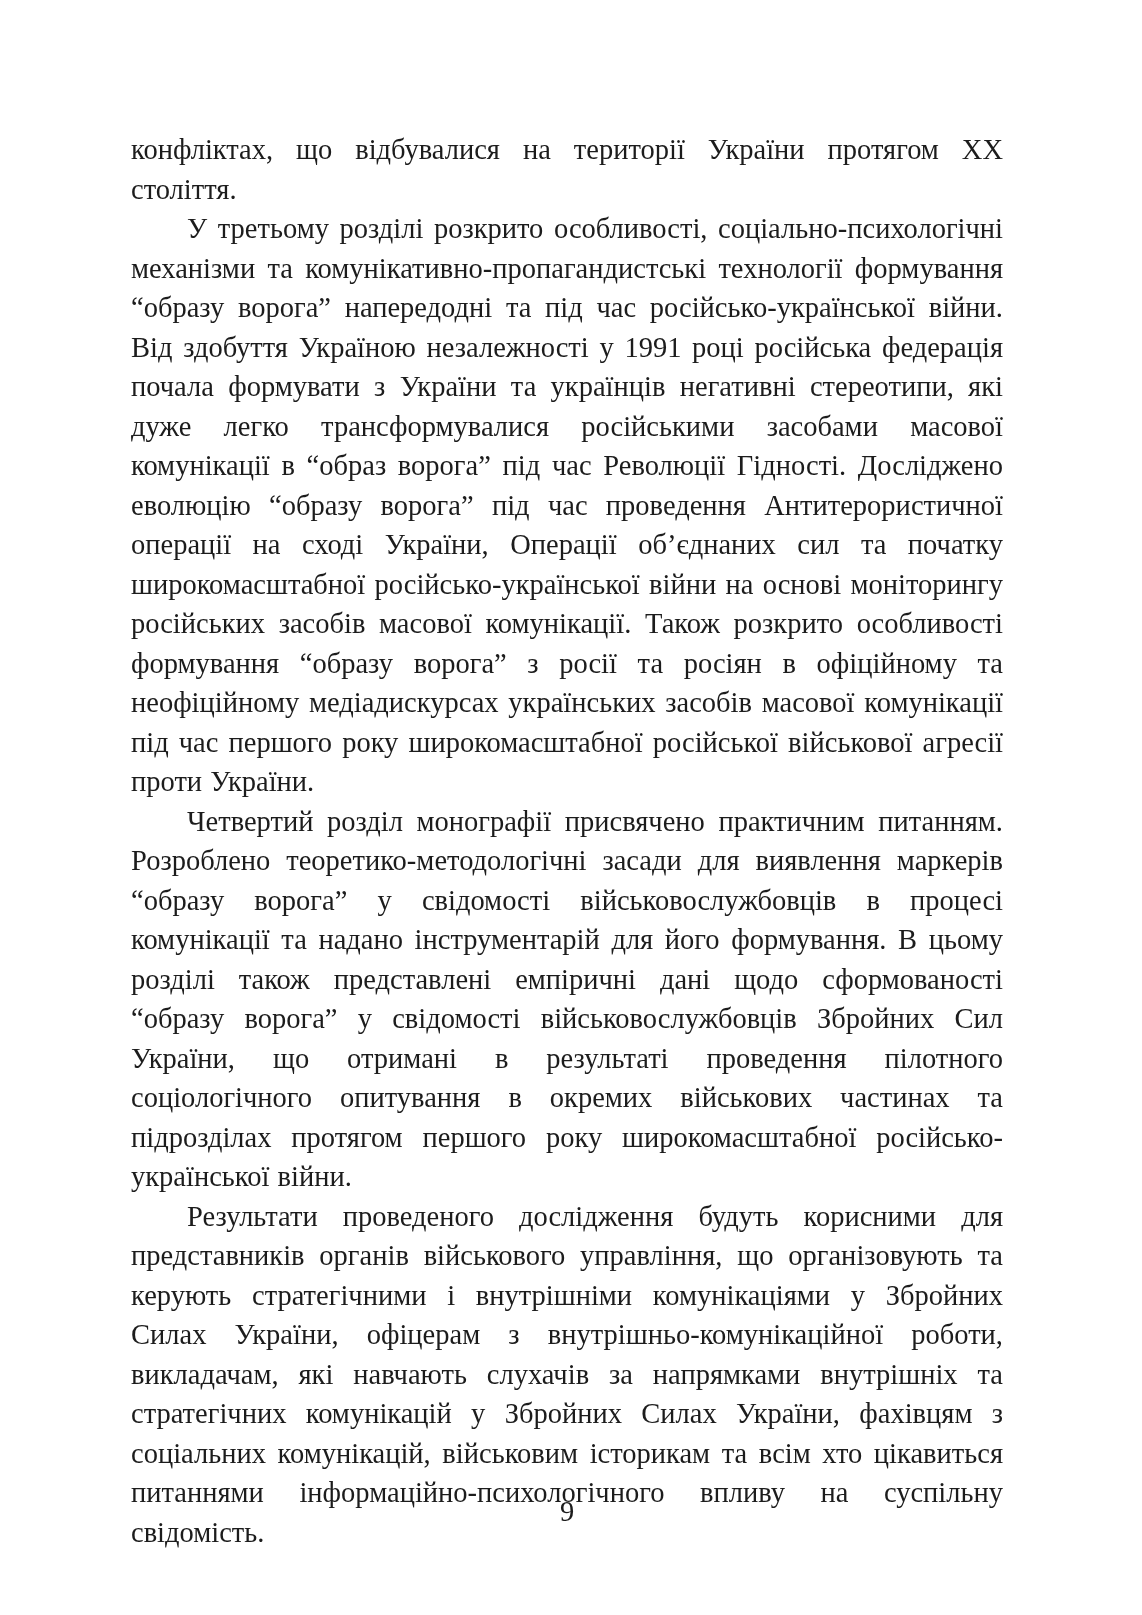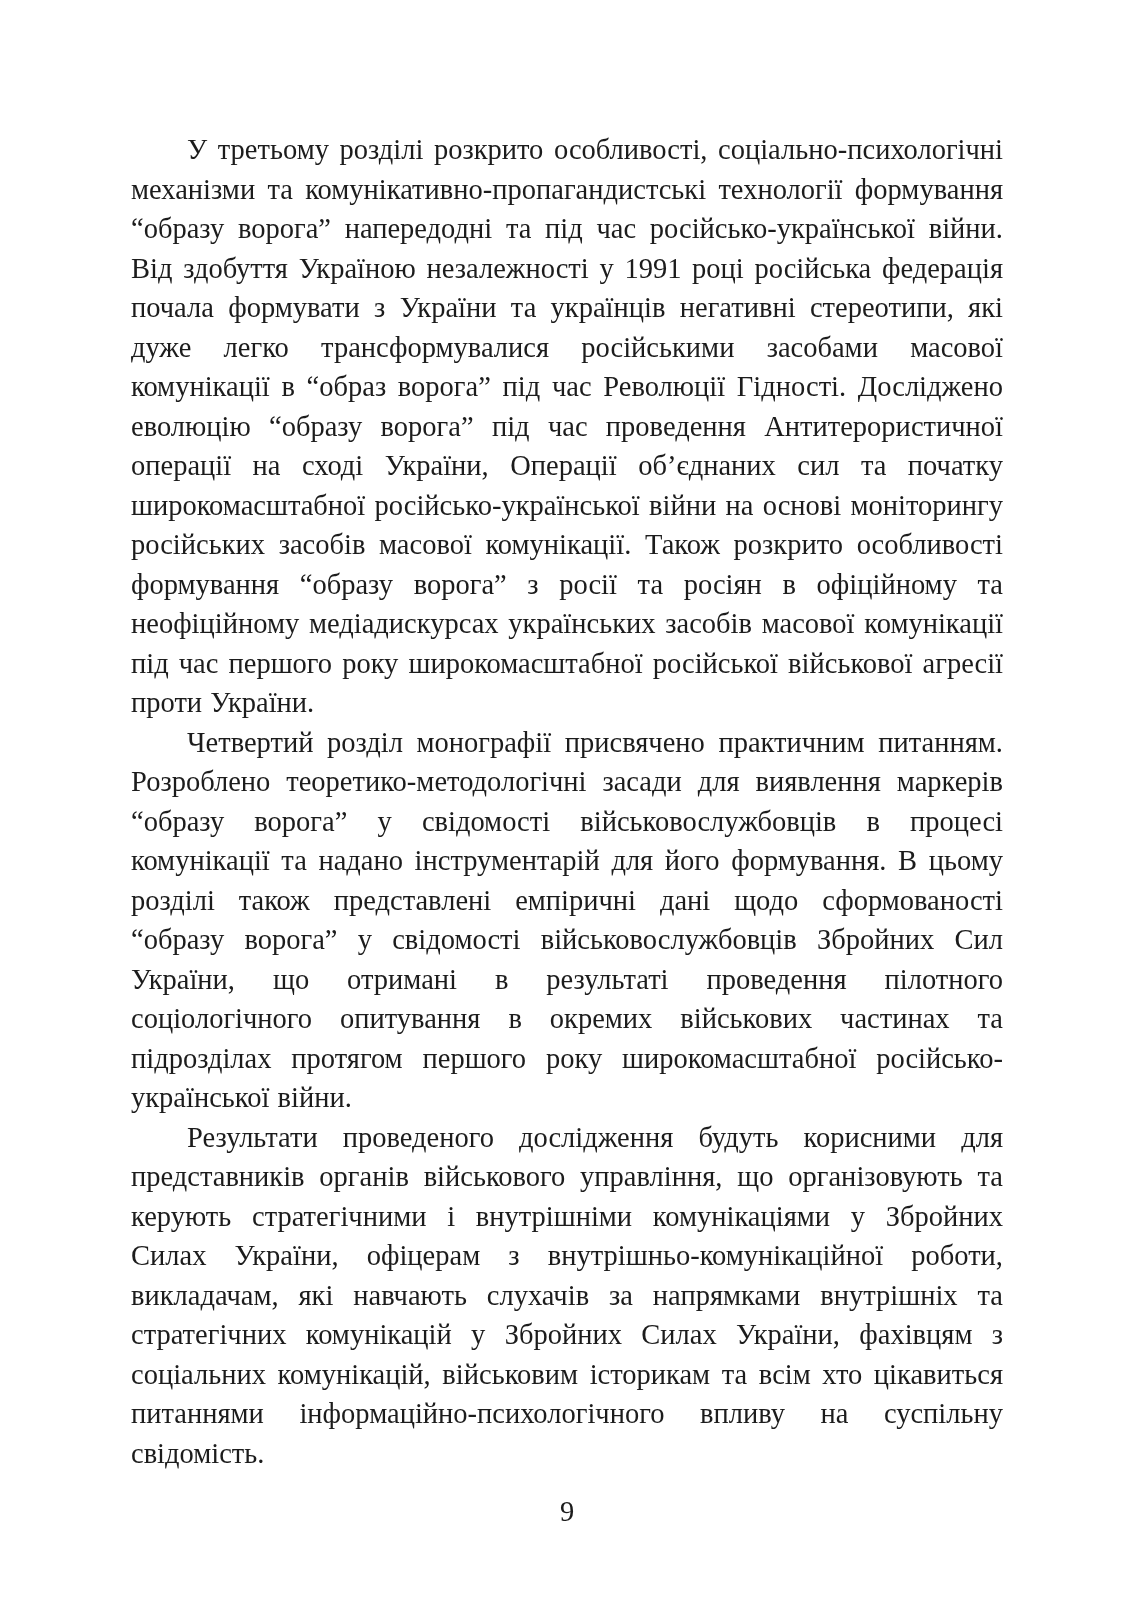--- a/index.html
+++ b/index.html
@@ -39,18 +39,19 @@
     text-align: center;
     font-size: 28.5px;
     color: #1c1c1c;
   }
 </style>
 </head>
 <body>
 
 <div class="page">
   <div class="text-block">
+    <p class="continuation">конфліктах, що відбувалися на території України протягом ХХ століття.</p>
     <p>У третьому розділі розкрито особливості, соціально-психологічні механізми та комунікативно-пропагандистські технології формування “образу ворога” напередодні та під час російсько-української війни. Від здобуття Україною незалежності у 1991 році російська федерація почала формувати з України та українців негативні стереотипи, які дуже легко трансформувалися російськими засобами масової комунікації в “образ ворога” під час Революції Гідності. Досліджено еволюцію “образу ворога” під час проведення Антитерористичної операції на сході України, Операції об’єднаних сил та початку широкомасштабної російсько-української війни на основі моніторингу російських засобів масової комунікації. Також розкрито особливості формування “образу ворога” з росії та росіян в офіційному та неофіційному медіадискурсах українських засобів масової комунікації під час першого року широкомасштабної російської військової агресії проти України.</p>
     <p>Четвертий розділ монографії присвячено практичним питанням. Розроблено теоретико-методологічні засади для виявлення маркерів “образу ворога” у свідомості військовослужбовців в процесі комунікації та надано інструментарій для його формування. В цьому розділі також представлені емпіричні дані щодо сформованості “образу ворога” у свідомості військовослужбовців Збройних Сил України, що отримані в результаті проведення пілотного соціологічного опитування в окремих військових частинах та підрозділах протягом першого року широкомасштабної російсько-української війни.</p>
     <p>Результати проведеного дослідження будуть корисними для представників органів військового управління, що організовують та керують стратегічними і внутрішніми комунікаціями у Збройних Силах України, офіцерам з внутрішньо-комунікаційної роботи, викладачам, які навчають слухачів за напрямками внутрішніх та стратегічних комунікацій у Збройних Силах України, фахівцям з соціальних комунікацій, військовим історикам та всім хто цікавиться питаннями інформаційно-психологічного впливу на суспільну свідомість.</p>
   </div>
   <div class="page-number">9</div>
 </div>
 
 </body></html>

